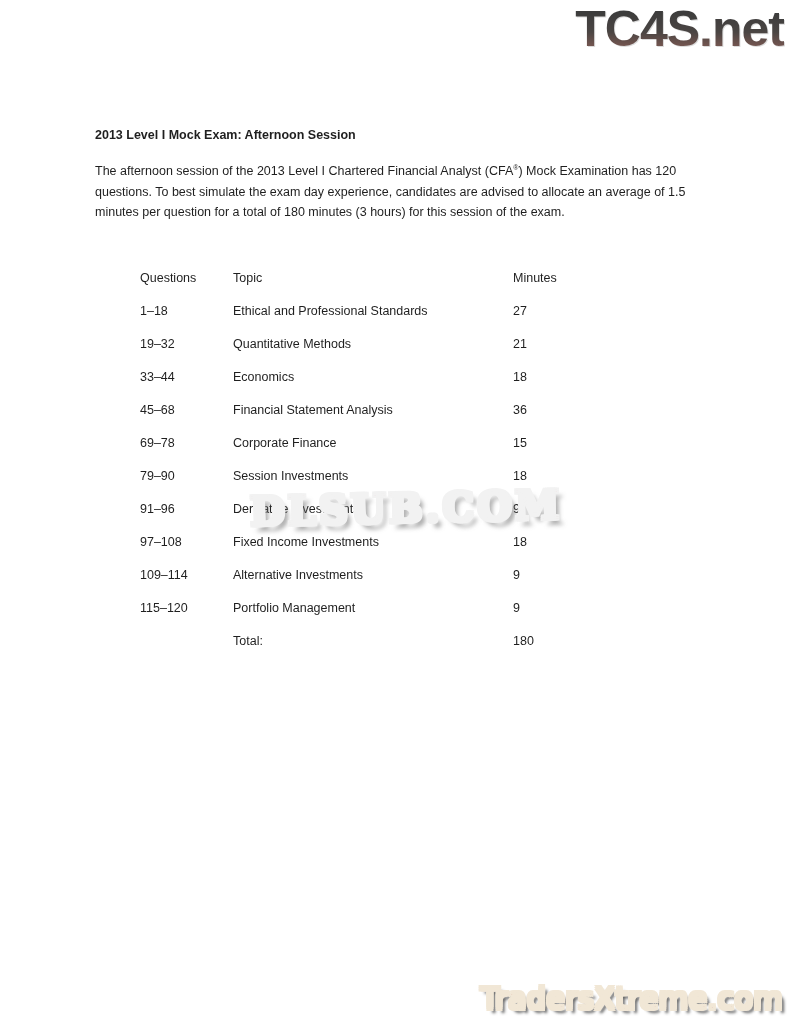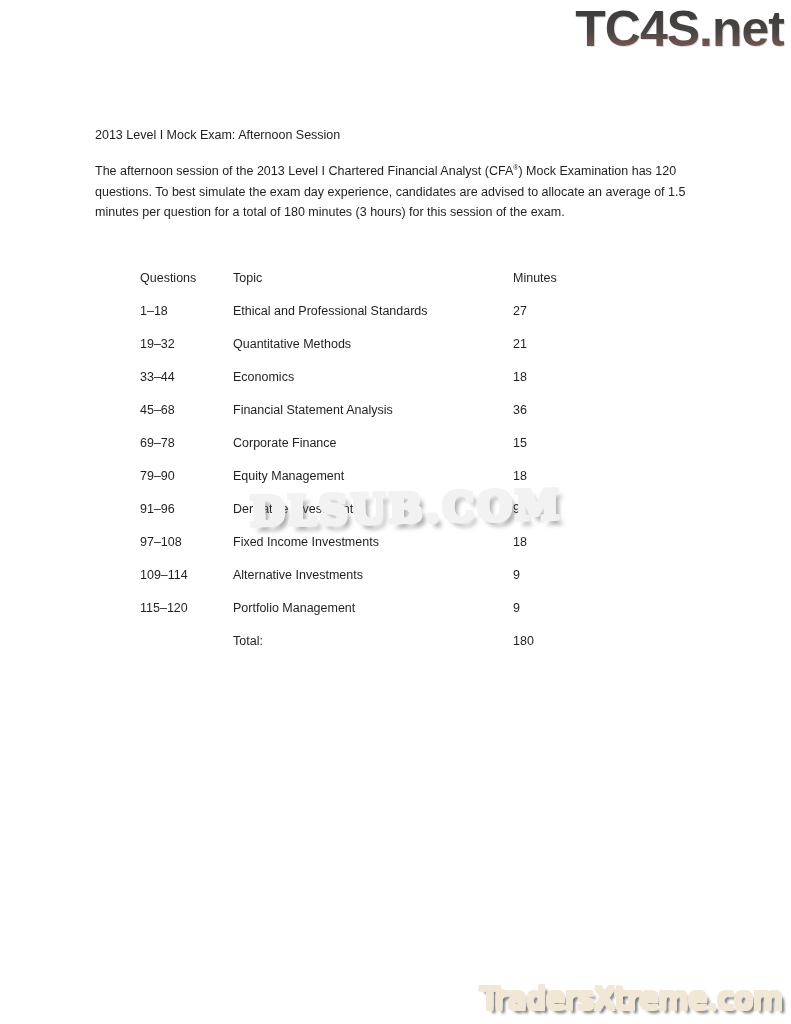--- a/index.html
+++ b/index.html
@@ -24,21 +24,21 @@
     -webkit-background-clip: text;
     background-clip: text;
     color: transparent;
     filter: drop-shadow(1px 1px 0 rgba(190,190,190,0.55));
     white-space: nowrap;
     text-align: right;
   }
 
   .heading {
     position: absolute; left: 95px; top: 128px;
-    font-size: 12.5px; font-weight: normal;
+    font-size: 12.5px; font-weight: bold;
     white-space: nowrap;
   }
 
   .para {
     position: absolute; left: 95px; top: 161px;
     width: 608px;
     font-size: 12.5px;
     line-height: 20.5px;
   }
   .para sup { font-size: 7px; vertical-align: super; line-height: 0; }
@@ -130,21 +130,21 @@
       <span>Financial Statement Analysis</span>
       <span>36</span>
     </div>
     <div class="trow">
       <span>69–78</span>
       <span>Corporate Finance</span>
       <span>15</span>
     </div>
     <div class="trow">
       <span>79–90</span>
-      <span>Equity Management</span>
+      <span>Session Investments</span>
       <span>18</span>
     </div>
     <div class="trow">
       <span>91–96</span>
       <span>Derivative Investments</span>
       <span>9</span>
     </div>
     <div class="trow">
       <span>97–108</span>
       <span>Fixed Income Investments</span>

